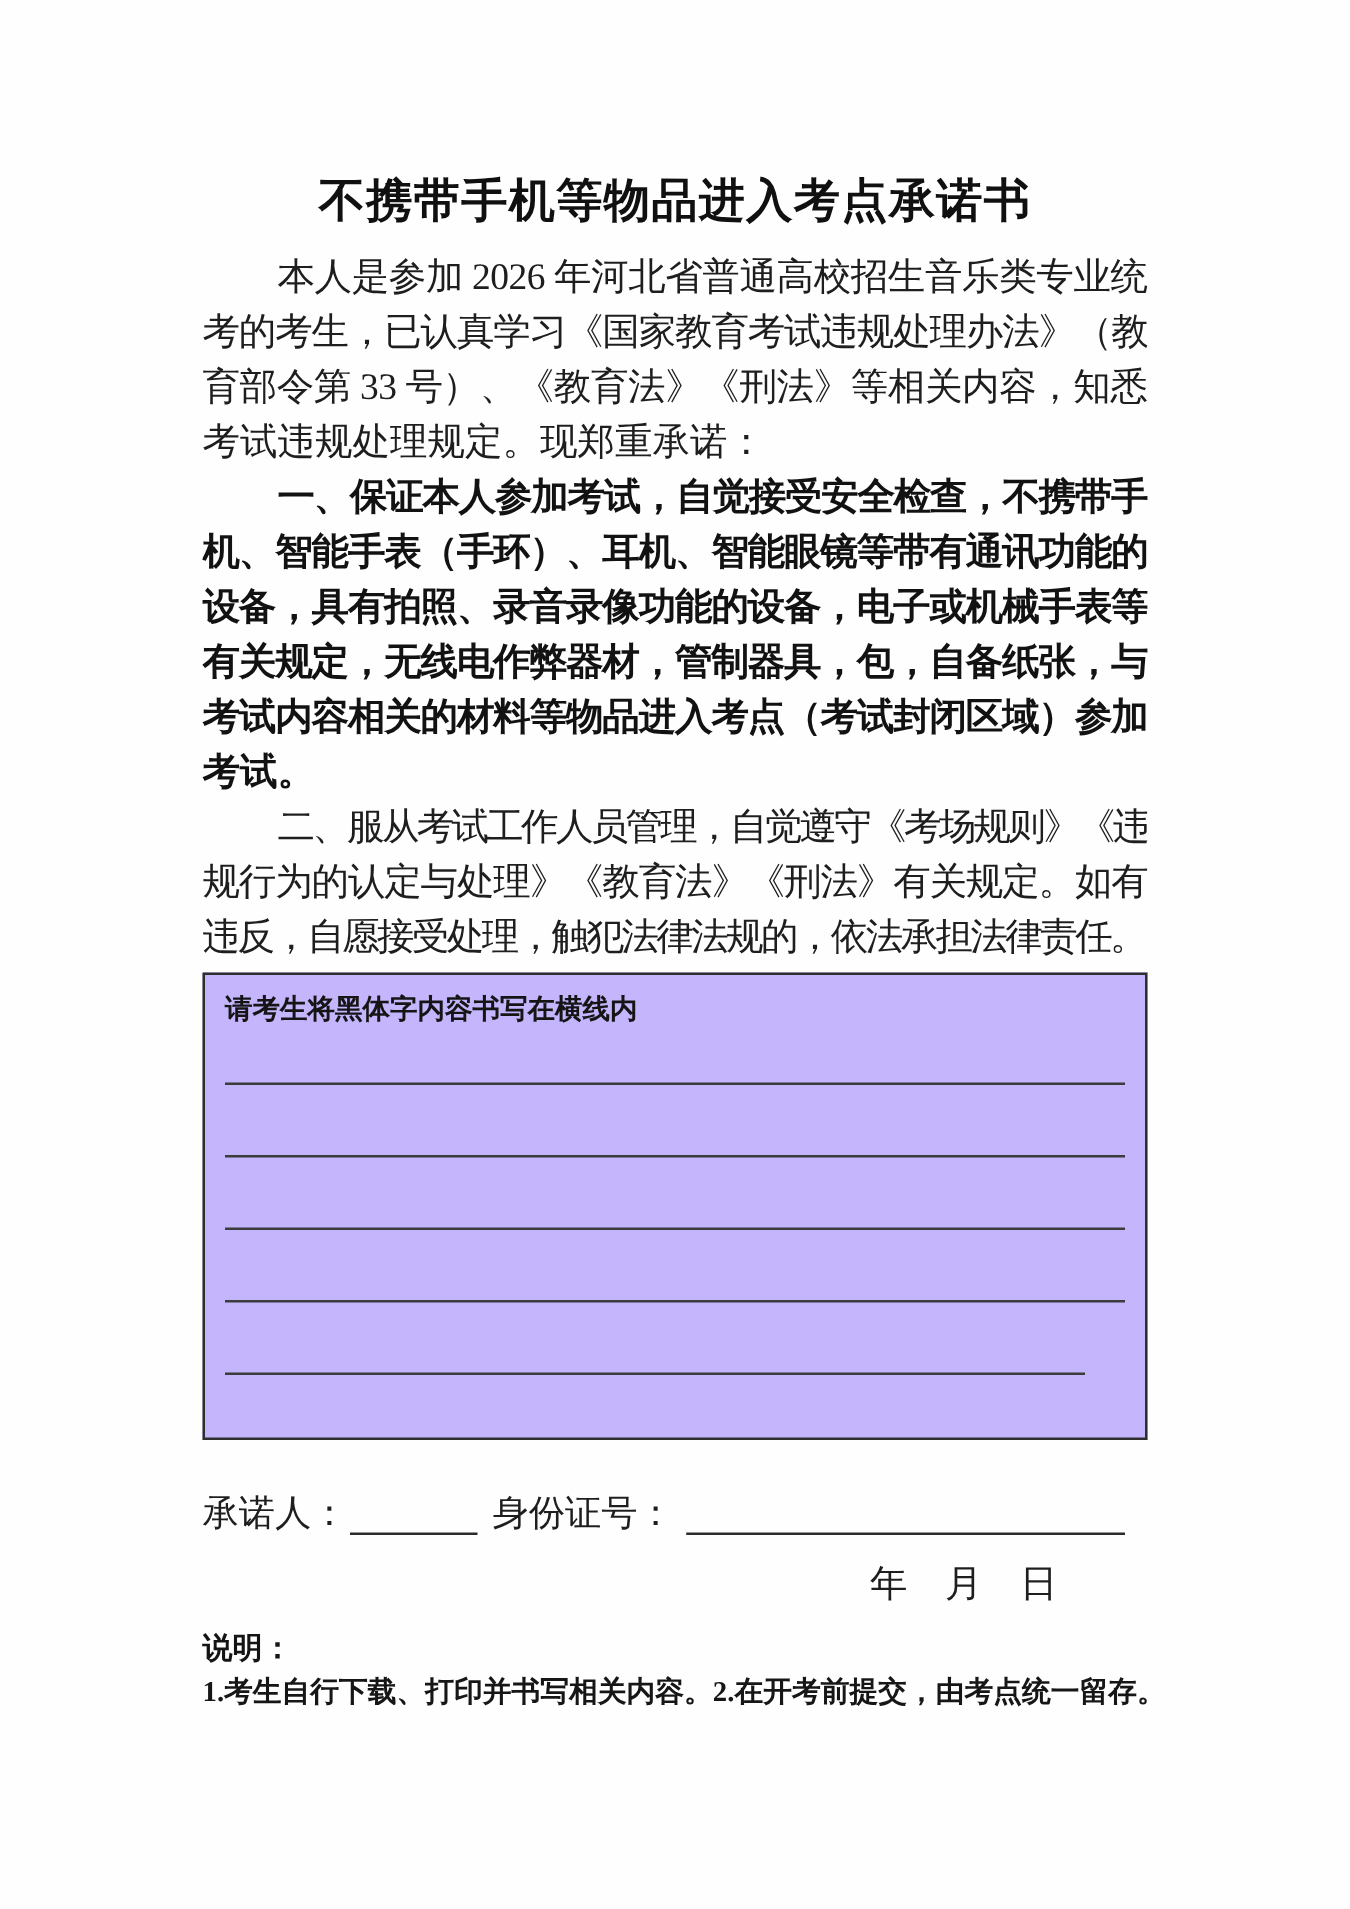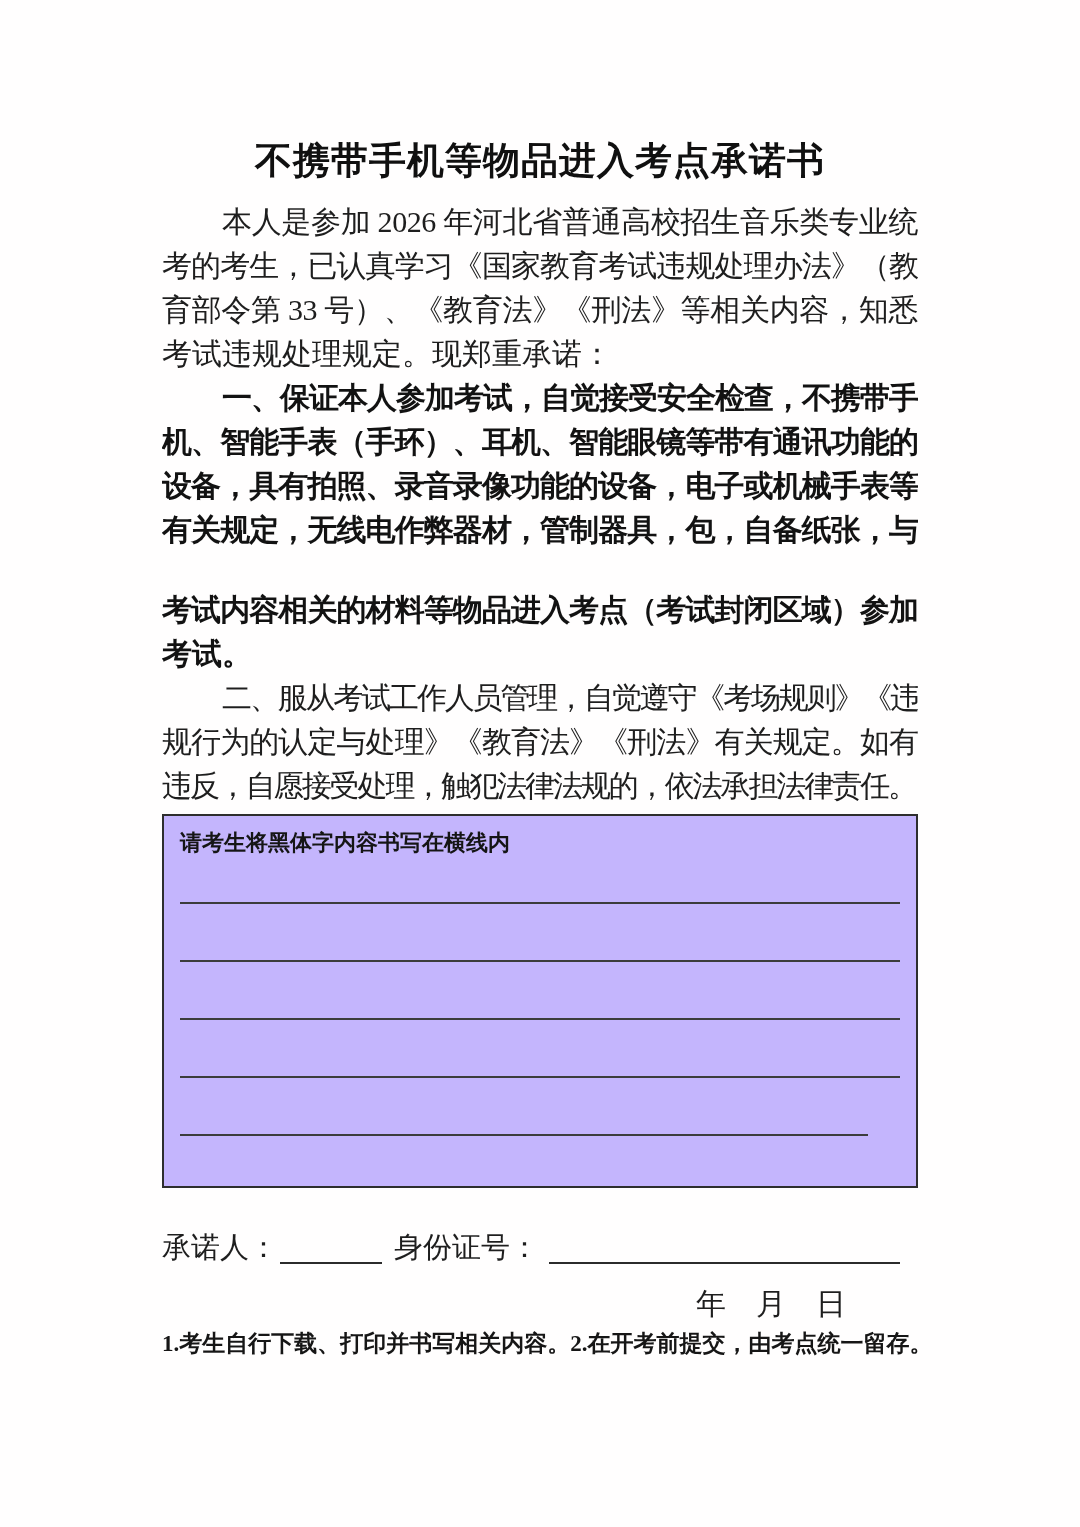--- a/index.html
+++ b/index.html
@@ -50,21 +50,21 @@
       <span class="jline kai fit" style="letter-spacing: -1px;">考的考生，已认真学习《国家教育考试违规处理办法》（教</span>
       <span class="jline kai fit" style="letter-spacing: -0.392857px;">育部令第 33 号）、《教育法》《刑法》等相关内容，知悉</span>
       <span class="jline kai endline fit">考试违规处理规定。现郑重承诺：</span>
     </div>
 
     <div class="para">
       <span class="jline hei indent fit" style="letter-spacing: -1.08333px;">一、保证本人参加考试，自觉接受安全检查，不携带手</span>
       <span class="jline hei fit" style="letter-spacing: -1px;">机、智能手表（手环）、耳机、智能眼镜等带有通讯功能的</span>
       <span class="jline hei fit" style="letter-spacing: -1px;">设备，具有拍照、录音录像功能的设备，电子或机械手表等</span>
       <span class="jline hei fit" style="letter-spacing: -1px;">有关规定，无线电作弊器材，管制器具，包，自备纸张，与</span>
-      <span class="jline hei fit" style="letter-spacing: -1px; margin-top: 36px;">考试内容相关的材料等物品进入考点（考试封闭区域）参加</span>
+      <span class="jline hei fit" style="letter-spacing: -1px;">考试内容相关的材料等物品进入考点（考试封闭区域）参加</span>
       <span class="jline hei endline fit">考试。</span>
     </div>
 
     <div class="para">
       <span class="jline kai indent fit" style="letter-spacing: -2.24px;">二、服从考试工作人员管理，自觉遵守《考场规则》《违</span>
       <span class="jline kai fit" style="letter-spacing: -1px;">规行为的认定与处理》《教育法》《刑法》有关规定。如有</span>
       <span class="jline kai endline fit" style="letter-spacing: -2.07407px;">违反，自愿接受处理，触犯法律法规的，依法承担法律责任。</span>
     </div>
 
     <div class="wbox">
@@ -78,16 +78,17 @@
 
     <div class="sigrow">
       <span class="siglabel">承诺人：</span>
       <span class="blank-short"></span>
       <span class="siglabel">身份证号：</span>
       <span class="blank-long"></span>
     </div>
 
     <div class="daterow">年　月　日</div>
 
+    <div class="notes-heading">说明：</div>
     <div class="notes-body fit">1.考生自行下载、打印并书写相关内容。2.在开考前提交，由考点统一留存。</div>
 
   </div>
 </div>
 
 </body></html>

